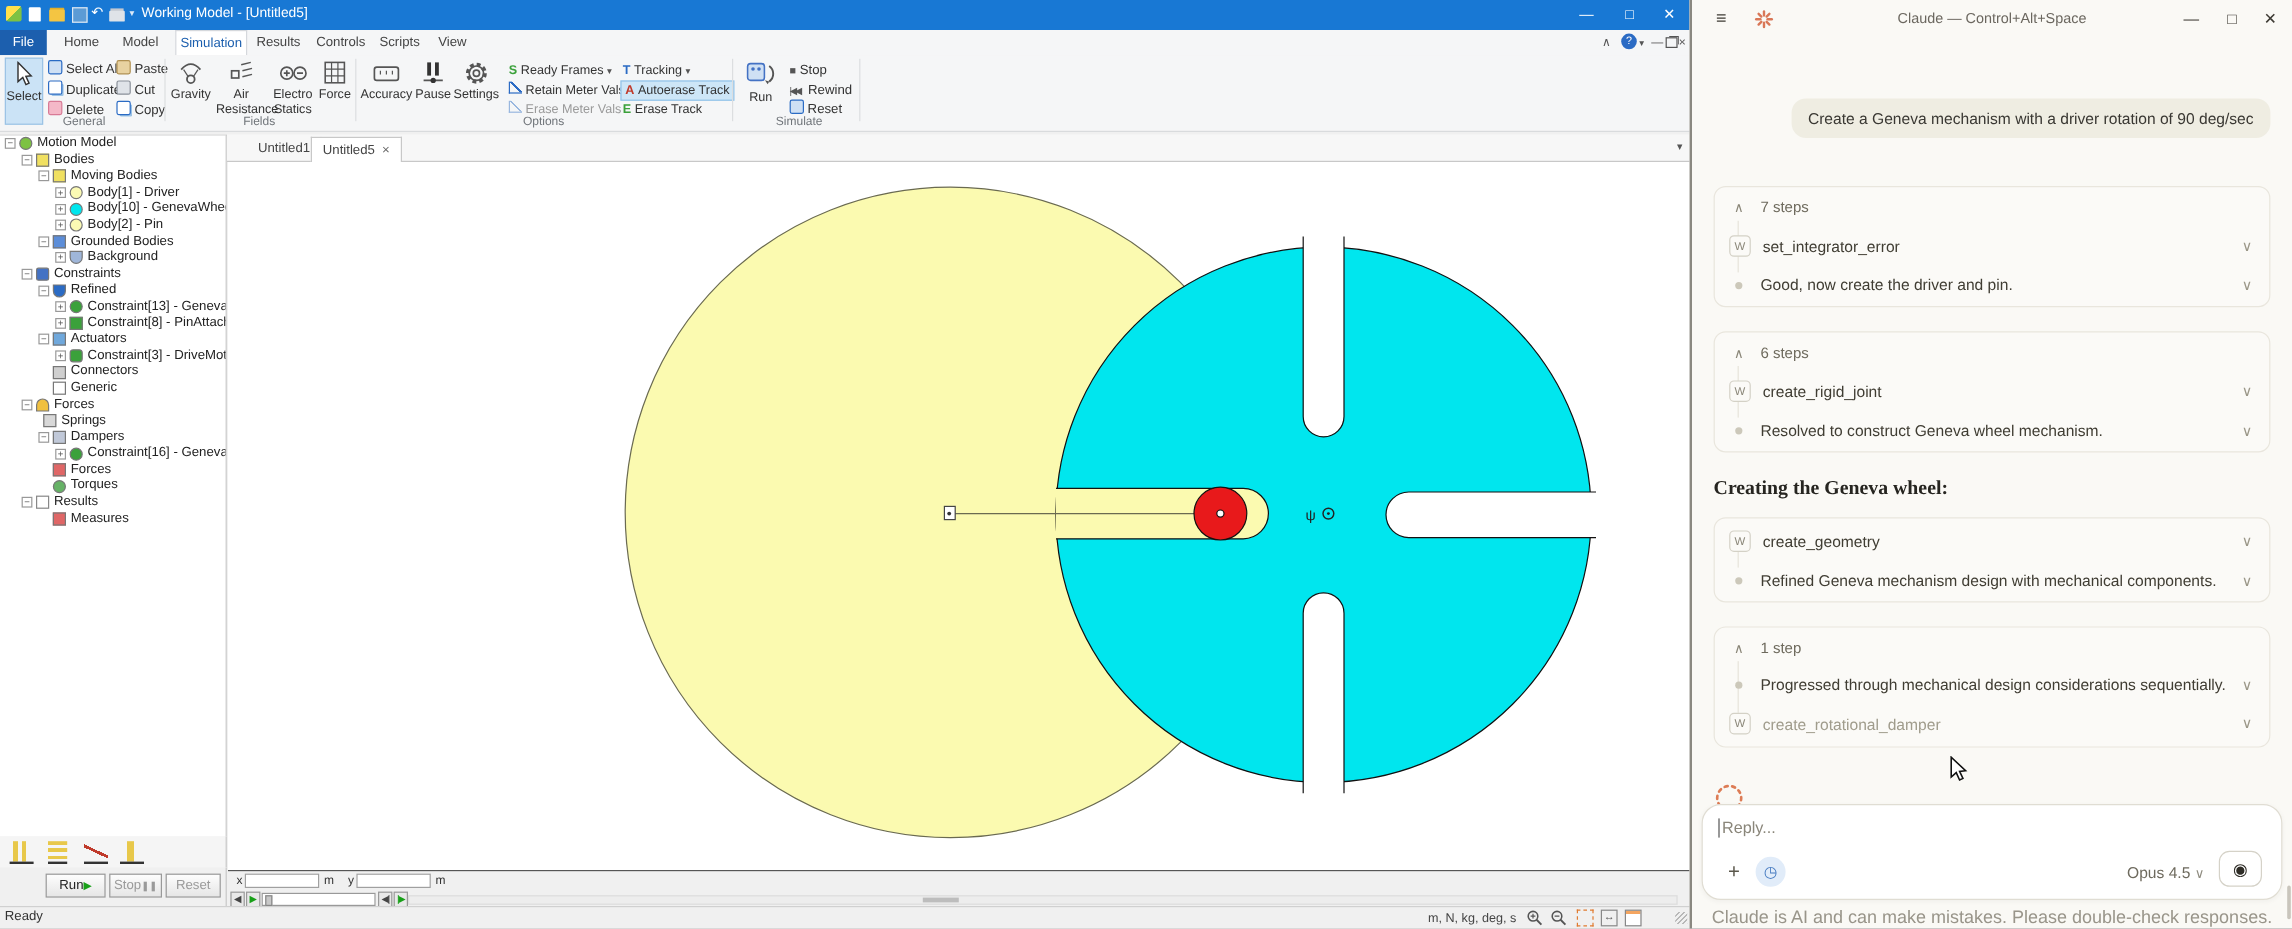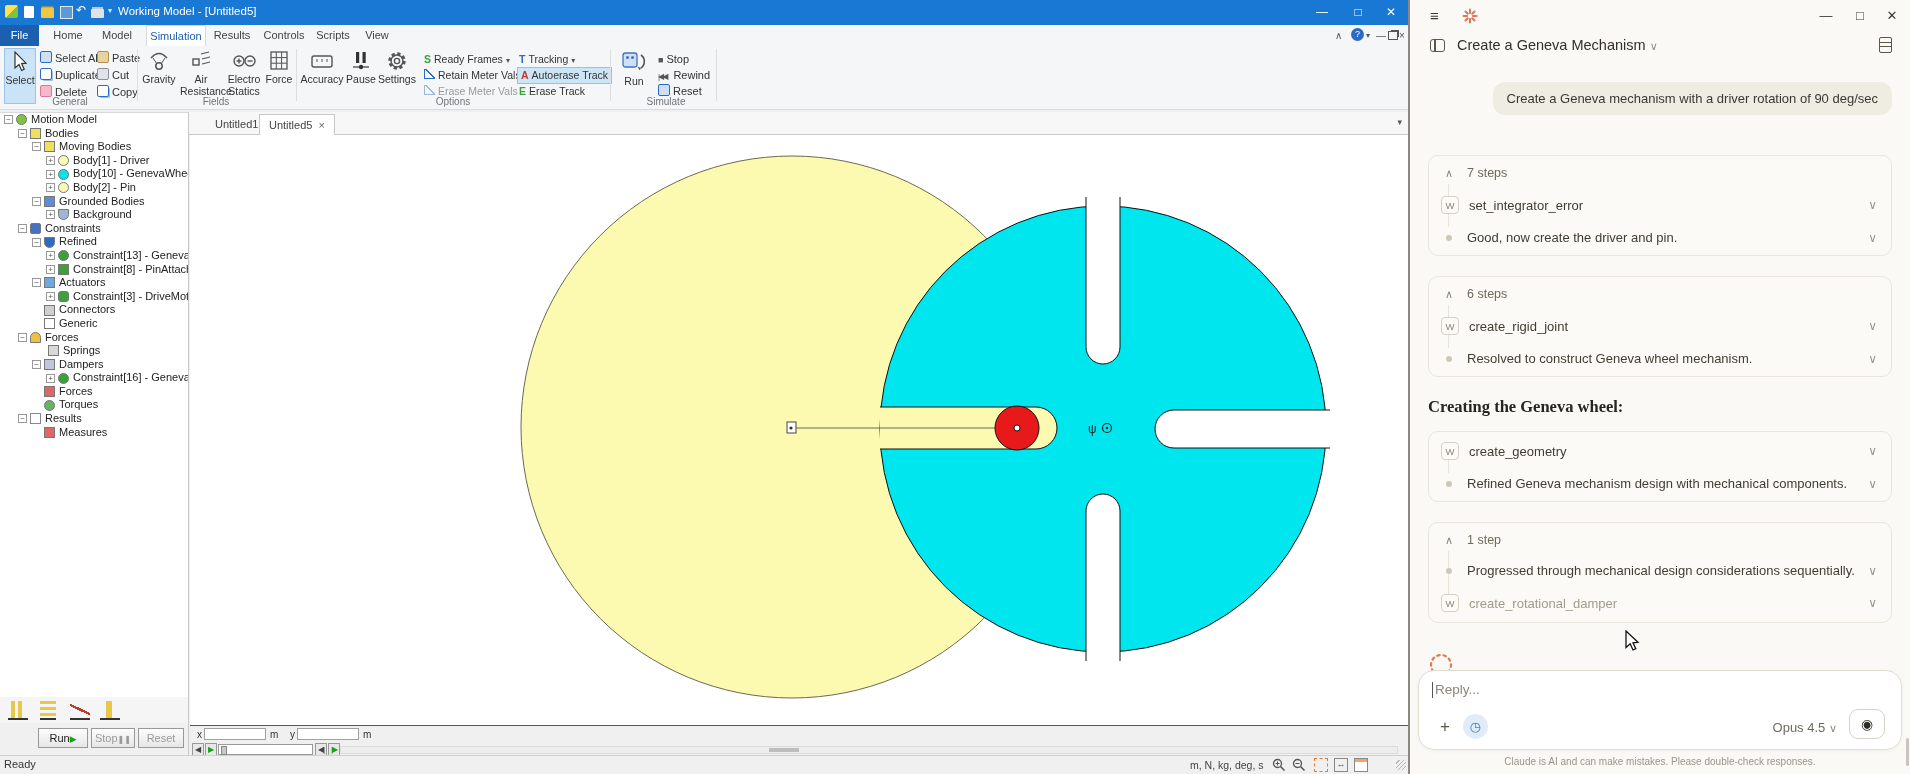--- a/index.html
+++ b/index.html
@@ -148,21 +148,21 @@
   #cl-cursor{position:absolute;left:212px;top:630px;}
 
   #composer{position:absolute;left:8px;top:670px;width:484px;height:80px;background:#fff;border:1px solid #e0ddd3;border-radius:16px;box-sizing:border-box;box-shadow:0 1px 4px rgba(0,0,0,0.04);}
   #reply-input{position:absolute;left:14px;top:10px;width:300px;border:none;outline:none;font-size:13.5px;color:#3a3833;font-family:"Liberation Sans",sans-serif;background:transparent;}
   #reply-input::placeholder{color:#8a867a;}
   .caret-line{position:absolute;left:13px;top:11px;width:1px;height:16px;background:#555;}
   .comp-plus{position:absolute;left:14px;bottom:10px;width:24px;height:24px;font-size:17px;color:#5a574b;text-align:center;line-height:24px;}
   .comp-clock{position:absolute;left:44px;bottom:10px;width:25px;height:25px;border-radius:50%;background:#e1ecf9;color:#4a7ec2;font-size:13px;text-align:center;line-height:25px;}
   #model-select{position:absolute;right:64px;bottom:14px;font-size:13px;color:#6e6a5e;}
   #send-btn{position:absolute;right:16px;bottom:10px;width:36px;height:30px;border:1px solid #d5d2c8;border-radius:9px;box-sizing:border-box;text-align:center;line-height:28px;font-size:14px;color:#2e2c26;}
-  #cl-footer{position:absolute;left:0;right:0;top:756px;text-align:center;font-size:10px;color:#99958a;}
+  #cl-footer{position:absolute;left:0;right:0;top:756px;text-align:center;font-size:15px;color:#99958a;}
   #cl-scrollthumb{position:absolute;right:1px;top:738px;width:3px;height:28px;background:#c9c5bc;border-radius:2px;}
 </style>
 </head>
 <body>
 
 <div id="root">
 
   <div id="wm">
 
     <div id="wm-titlebar">
@@ -391,21 +391,21 @@
         <div class="tree-row" style="padding-left: 32px;">
           <span style="width: 12px; flex: 0 0 auto;"></span>
           <span class="ti ti-generic"></span>
           <span>Generic</span>
         </div>
         <div class="tree-row" style="padding-left: 18px;">
           <span class="exp">−</span>
           <span class="ti ti-force-group"></span>
           <span>Forces</span>
         </div>
-        <div class="tree-row" style="padding-left: 36px;">
+        <div class="tree-row" style="padding-left: 24px;">
           <span style="width: 12px; flex: 0 0 auto;"></span>
           <span class="ti ti-spring"></span>
           <span>Springs</span>
         </div>
         <div class="tree-row" style="padding-left: 32px;">
           <span class="exp">−</span>
           <span class="ti ti-damper"></span>
           <span>Dampers</span>
         </div>
         <div class="tree-row" style="padding-left: 46px;">
@@ -514,30 +514,26 @@
           <line x1="8" y1="1.5" x2="8" y2="5"></line>
             <line x1="8" y1="11" x2="8" y2="14.5"></line>
           <line x1="1.5" y1="8" x2="5" y2="8"></line>
             <line x1="11" y1="8" x2="14.5" y2="8"></line>
           <line x1="3.5" y1="3.5" x2="5.8" y2="5.8"></line>
             <line x1="10.2" y1="10.2" x2="12.5" y2="12.5"></line>
           <line x1="3.5" y1="12.5" x2="5.8" y2="10.2"></line>
             <line x1="10.2" y1="5.8" x2="12.5" y2="3.5"></line>
         </g>
       </svg>
+      <span id="cl-title">Claude — Control+Alt+Space</span>
       <span class="cl-winbtn" style="right:68px;">—</span>
       <span class="cl-winbtn" style="right:34px;">□</span>
       <span class="cl-winbtn" style="right:2px;">✕</span>
     </div>
 
-    <div id="cl-header">
-      <span class="sidebar-ico"></span>
-      <span id="cl-chat-title"><span>Create a Geneva Mechanism</span> <span class="chev">∨</span></span>
-      <span class="doc-ico"></span>
-    </div>
 
     <div id="cl-chat">
       <div id="user-bubble">Create a Geneva mechanism with a driver rotation of 90 deg/sec</div>
       <div id="chat-sections">
           <div class="cl-card">
             <div class="cl-row">
               <span class="cl-caret">∧</span>
               <span class="rtext steps-text">7 steps</span>
             </div>
             <div class="cl-row">

